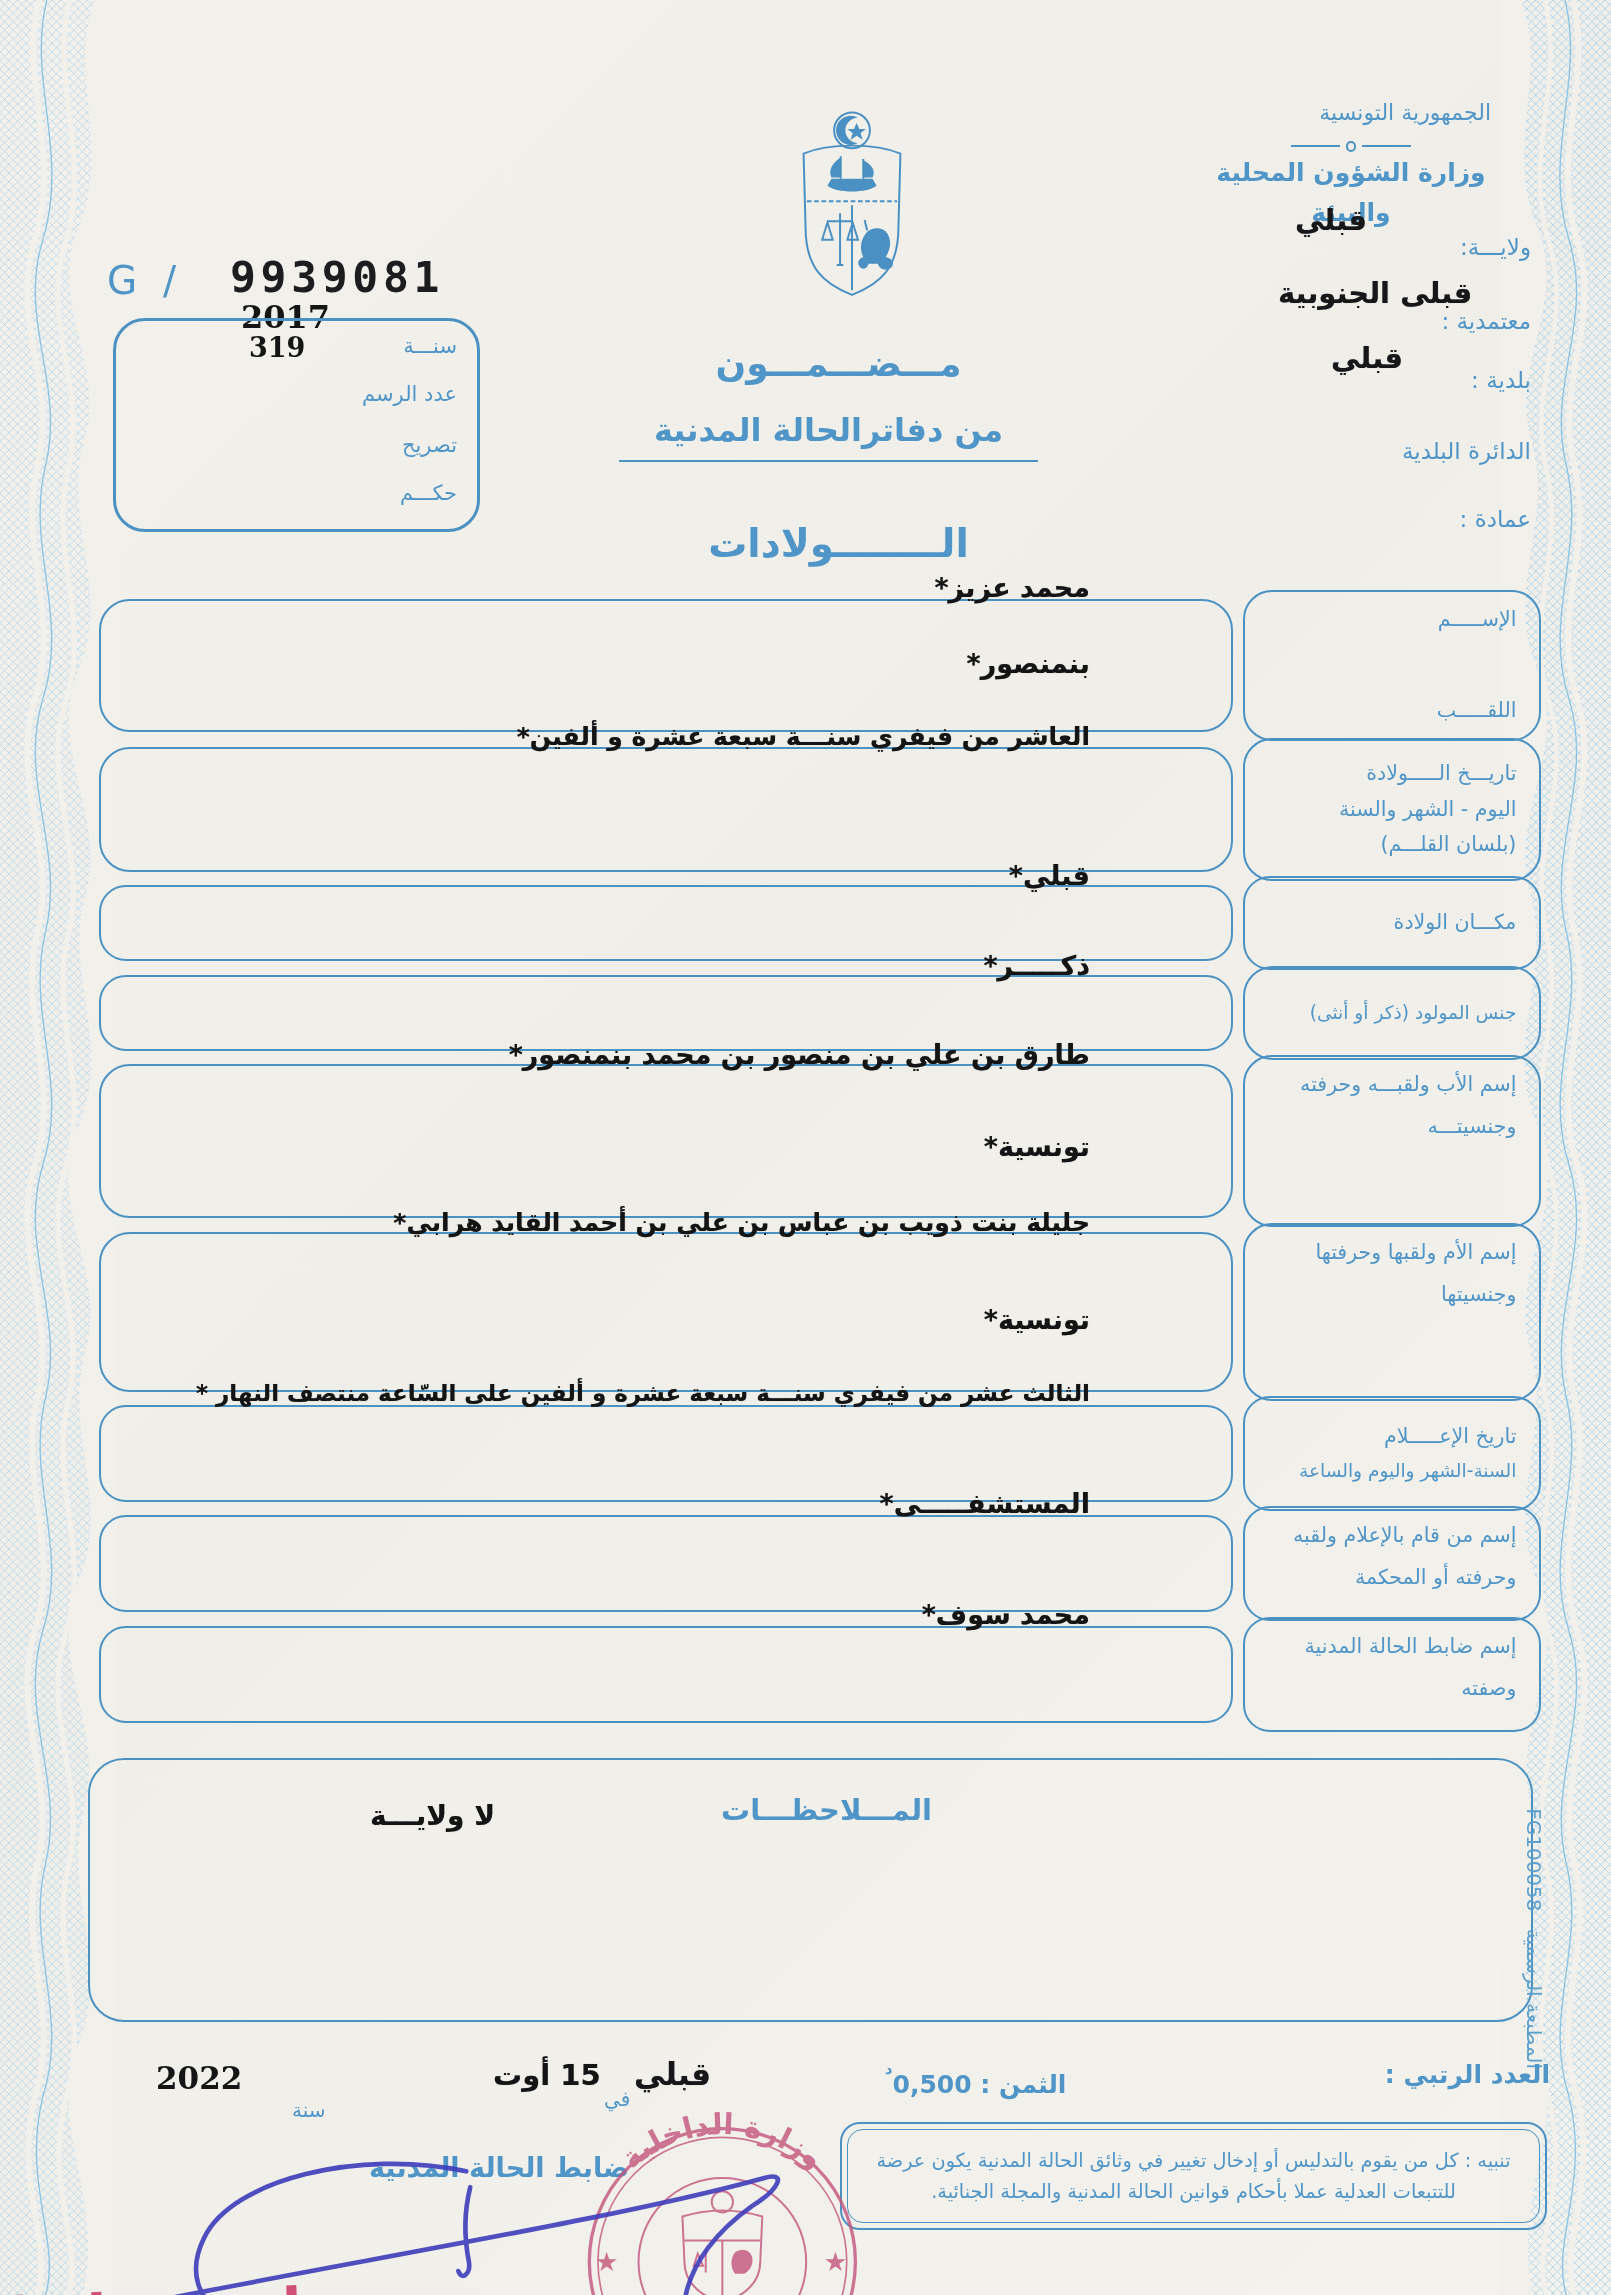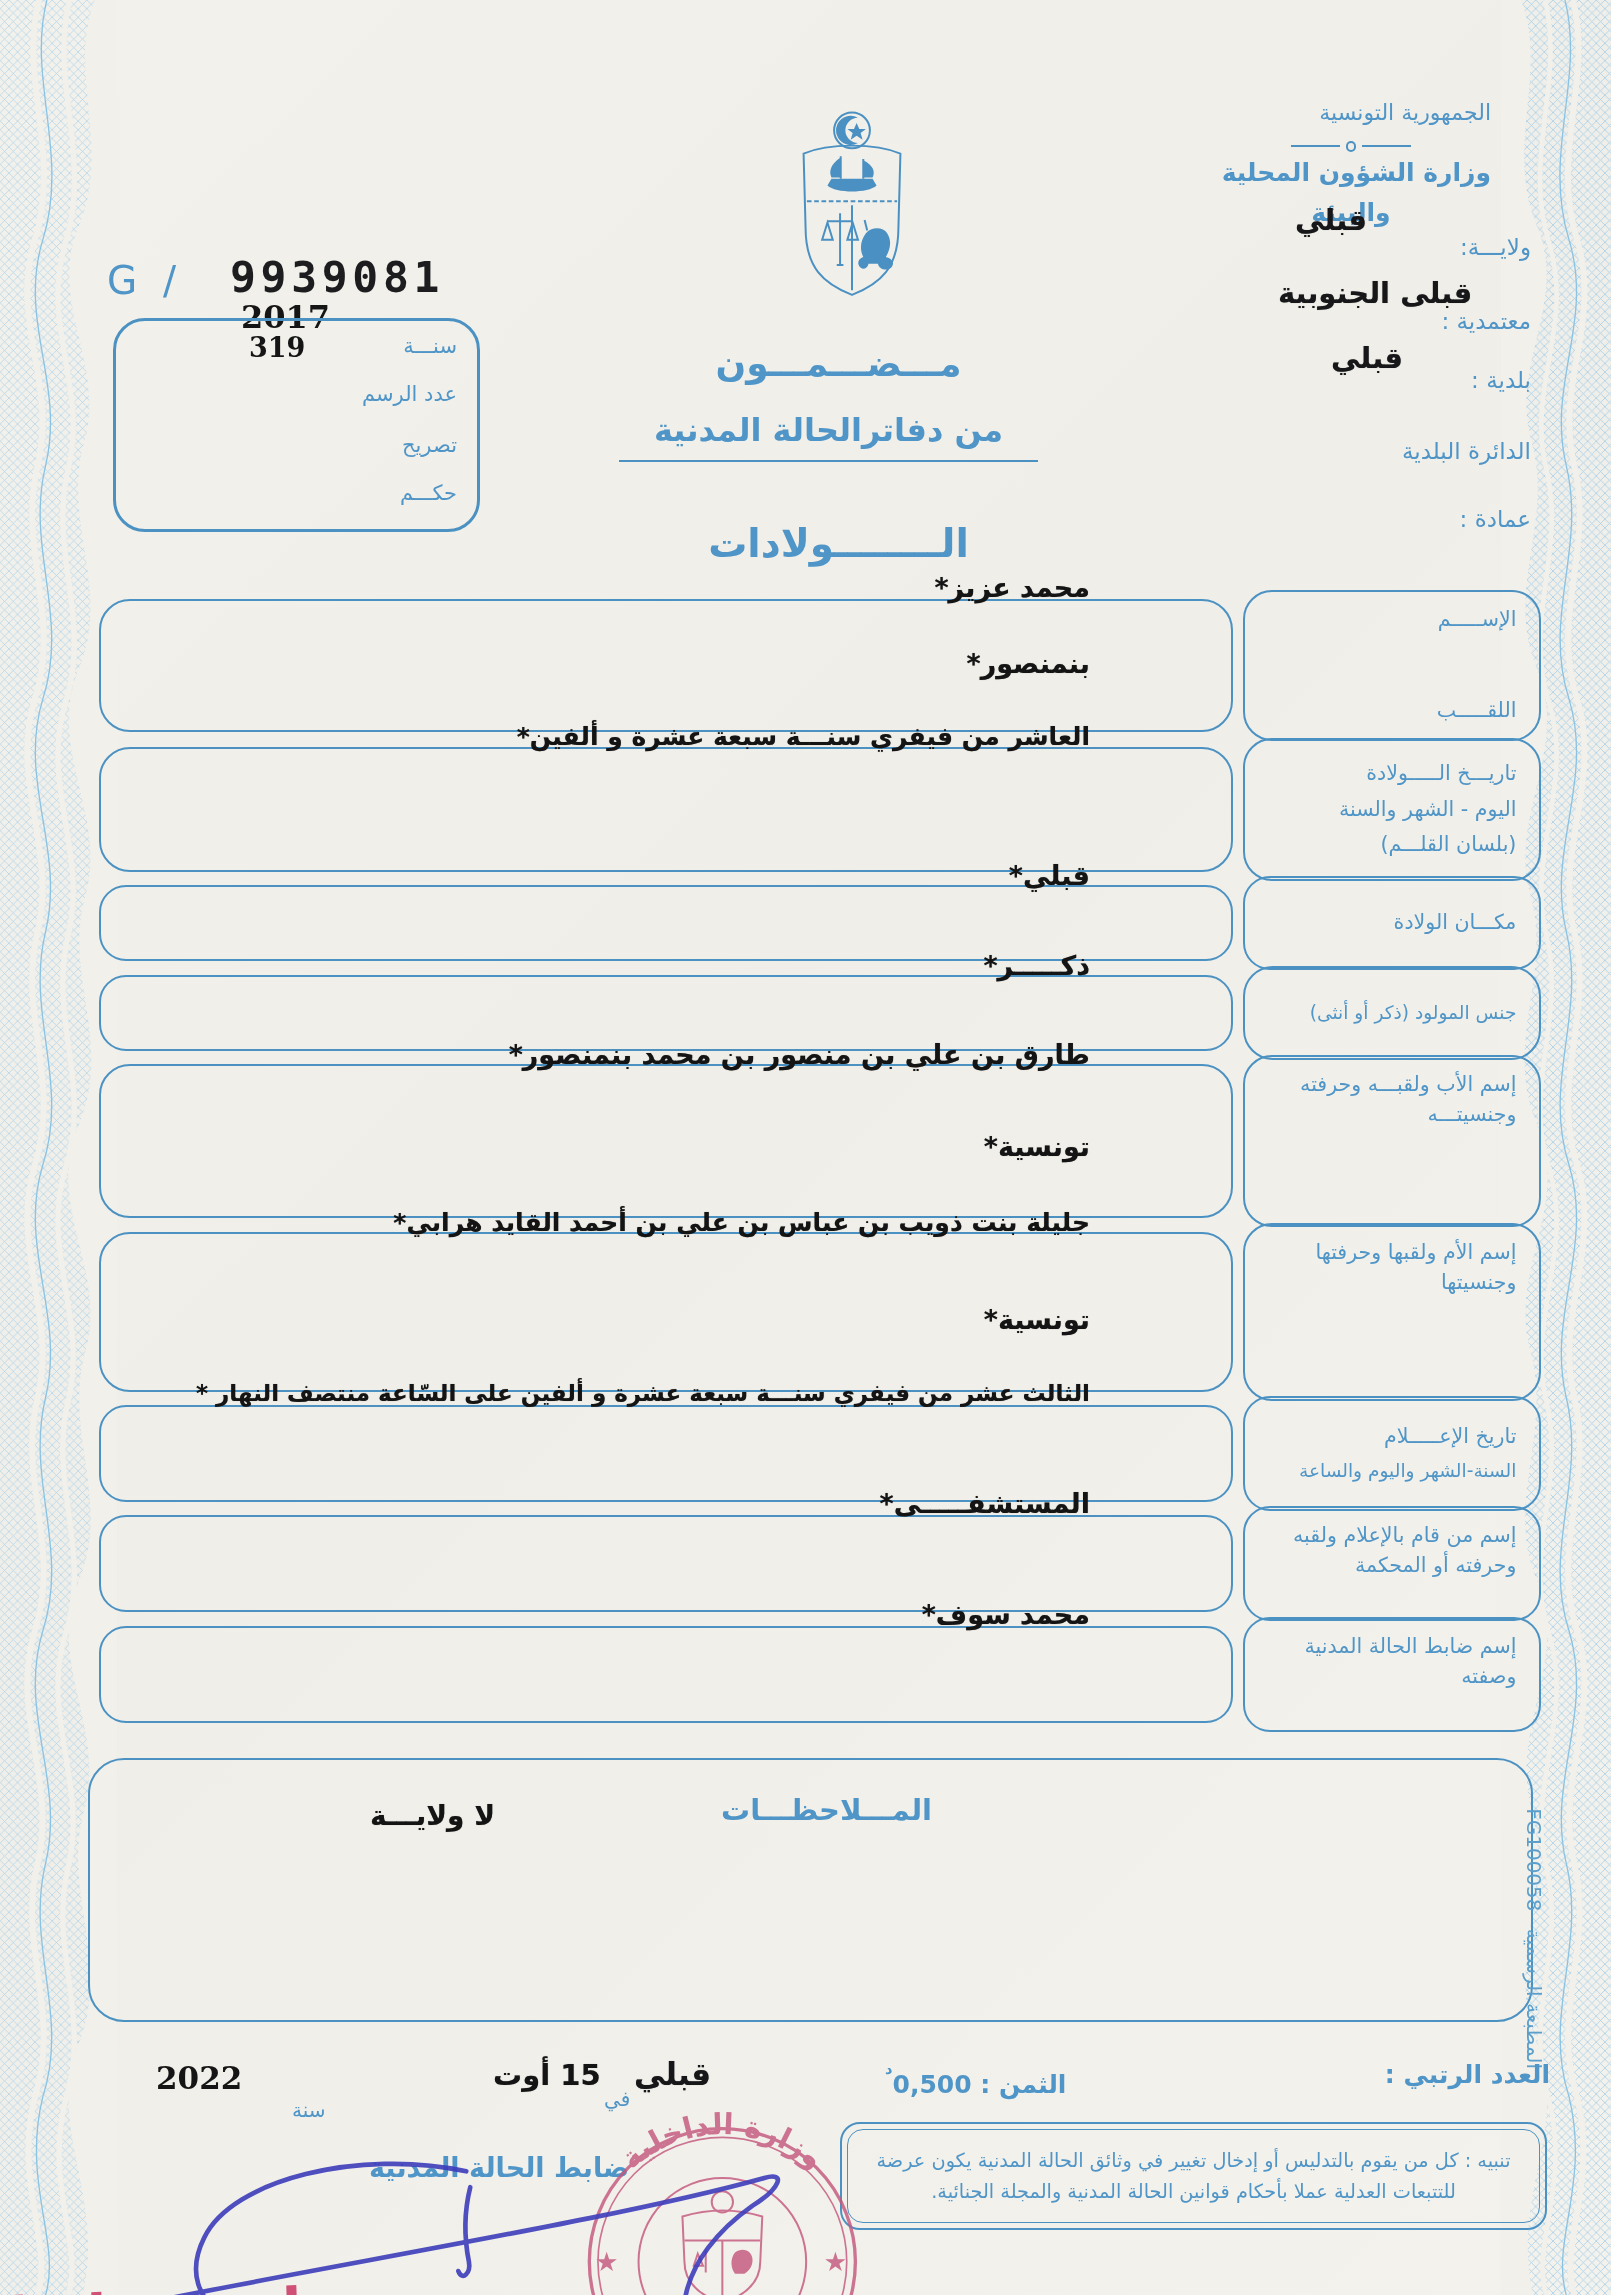--- a/index.html
+++ b/index.html
@@ -10,21 +10,21 @@
   }
   .abs{position:absolute;}
   .blue{color:#4f95c7;}
   .typed{color:#141414;font-weight:700;direction:rtl;white-space:nowrap;text-shadow:0 0 0.7px rgba(20,20,20,.55);}
   
   .row{position:absolute;left:99px;width:1442px;}
   .vbox{position:absolute;left:0;top:0;width:1134px;height:100%;border:2.7px solid #4b92c3;border-radius:31px;box-sizing:border-box;}
   .lbox{position:absolute;right:0;top:-9.3px;width:298px;height:calc(100% + 18.6px);
         border:2.7px solid #4b92c3;border-radius:29px;box-sizing:border-box;
         display:flex;flex-direction:column;padding:13.3px 22.6px;
-        direction:rtl;text-align:right;color:#4f95c7;font-size:20.6px;line-height:1.45;}
+        direction:rtl;text-align:right;color:#4f95c7;font-size:20.6px;line-height:1.45;gap:12px;}
   .spread{justify-content:space-between;}
   .around{justify-content:flex-start;}
   .mid{justify-content:center;gap:5.3px;}
   .val{position:absolute;right:451px;font-size:27px;}
   .val-md{font-size:25px;}
   .val-sm{font-size:23px;}
   .lbl-sm{font-size:18.6px;}
   
   .hline{position:absolute;direction:rtl;white-space:nowrap;}
   .hstamp{position:absolute;font-weight:700;color:#17171a;font-size:29px;white-space:nowrap;direction:rtl;text-shadow:0 0 0.7px rgba(0,0,0,.5);}
@@ -81,21 +81,21 @@
     <div class="abs blue" style="right:20px;top:112px;font-size:21px;direction:rtl;">تصريح</div>
     <div class="abs blue" style="right:20px;top:160px;font-size:21px;direction:rtl;">حكـــم</div>
   </div>
 
   <div class="hline blue" style="right:120px;top:100px;width:280px;text-align:right;font-size:22px;">الجمهورية التونسية</div>
   <div class="abs" style="right:200px;top:141px;width:120px;display:flex;align-items:center;gap:5.3px;">
     <div style="flex:1;height:2px;background:#4b92c3;"></div>
     <div style="width:6.7px;height:6.7px;border:2px solid #4b92c3;border-radius:50%;"></div>
     <div style="flex:1;height:2px;background:#4b92c3;"></div>
   </div>
-  <div class="hline blue" style="right:120px;top:158px;width:280px;text-align:right;font-size:25px;font-weight:700;">وزارة الشؤون المحلية</div>
+  <div class="hline blue" style="right:120px;top:158px;width:280px;text-align:center;font-size:25px;font-weight:700;">وزارة الشؤون المحلية</div>
   <div class="hline blue" style="right:120px;top:198px;width:280px;text-align:center;font-size:25px;font-weight:700;">والبيئة</div>
   <div class="hstamp" style="left:1295px;top:203px;">قبلي</div>
   <div class="hline blue" style="right:80px;top:234px;font-size:23px;">ولايـــة:</div>
   <div class="hstamp" style="left:1278px;top:276px;">قبلى الجنوبية</div>
   <div class="hline blue" style="right:80px;top:308px;font-size:23px;">معتمدية :</div>
   <div class="hstamp" style="left:1331px;top:341px;">قبلي</div>
   <div class="hline blue" style="right:80px;top:367px;font-size:23px;">بلدية :</div>
   <div class="hline blue" style="right:80px;top:438px;font-size:23px;">الدائرة البلدية</div>
   <div class="hline blue" style="right:80px;top:506px;font-size:23px;">عمادة :</div>
 

